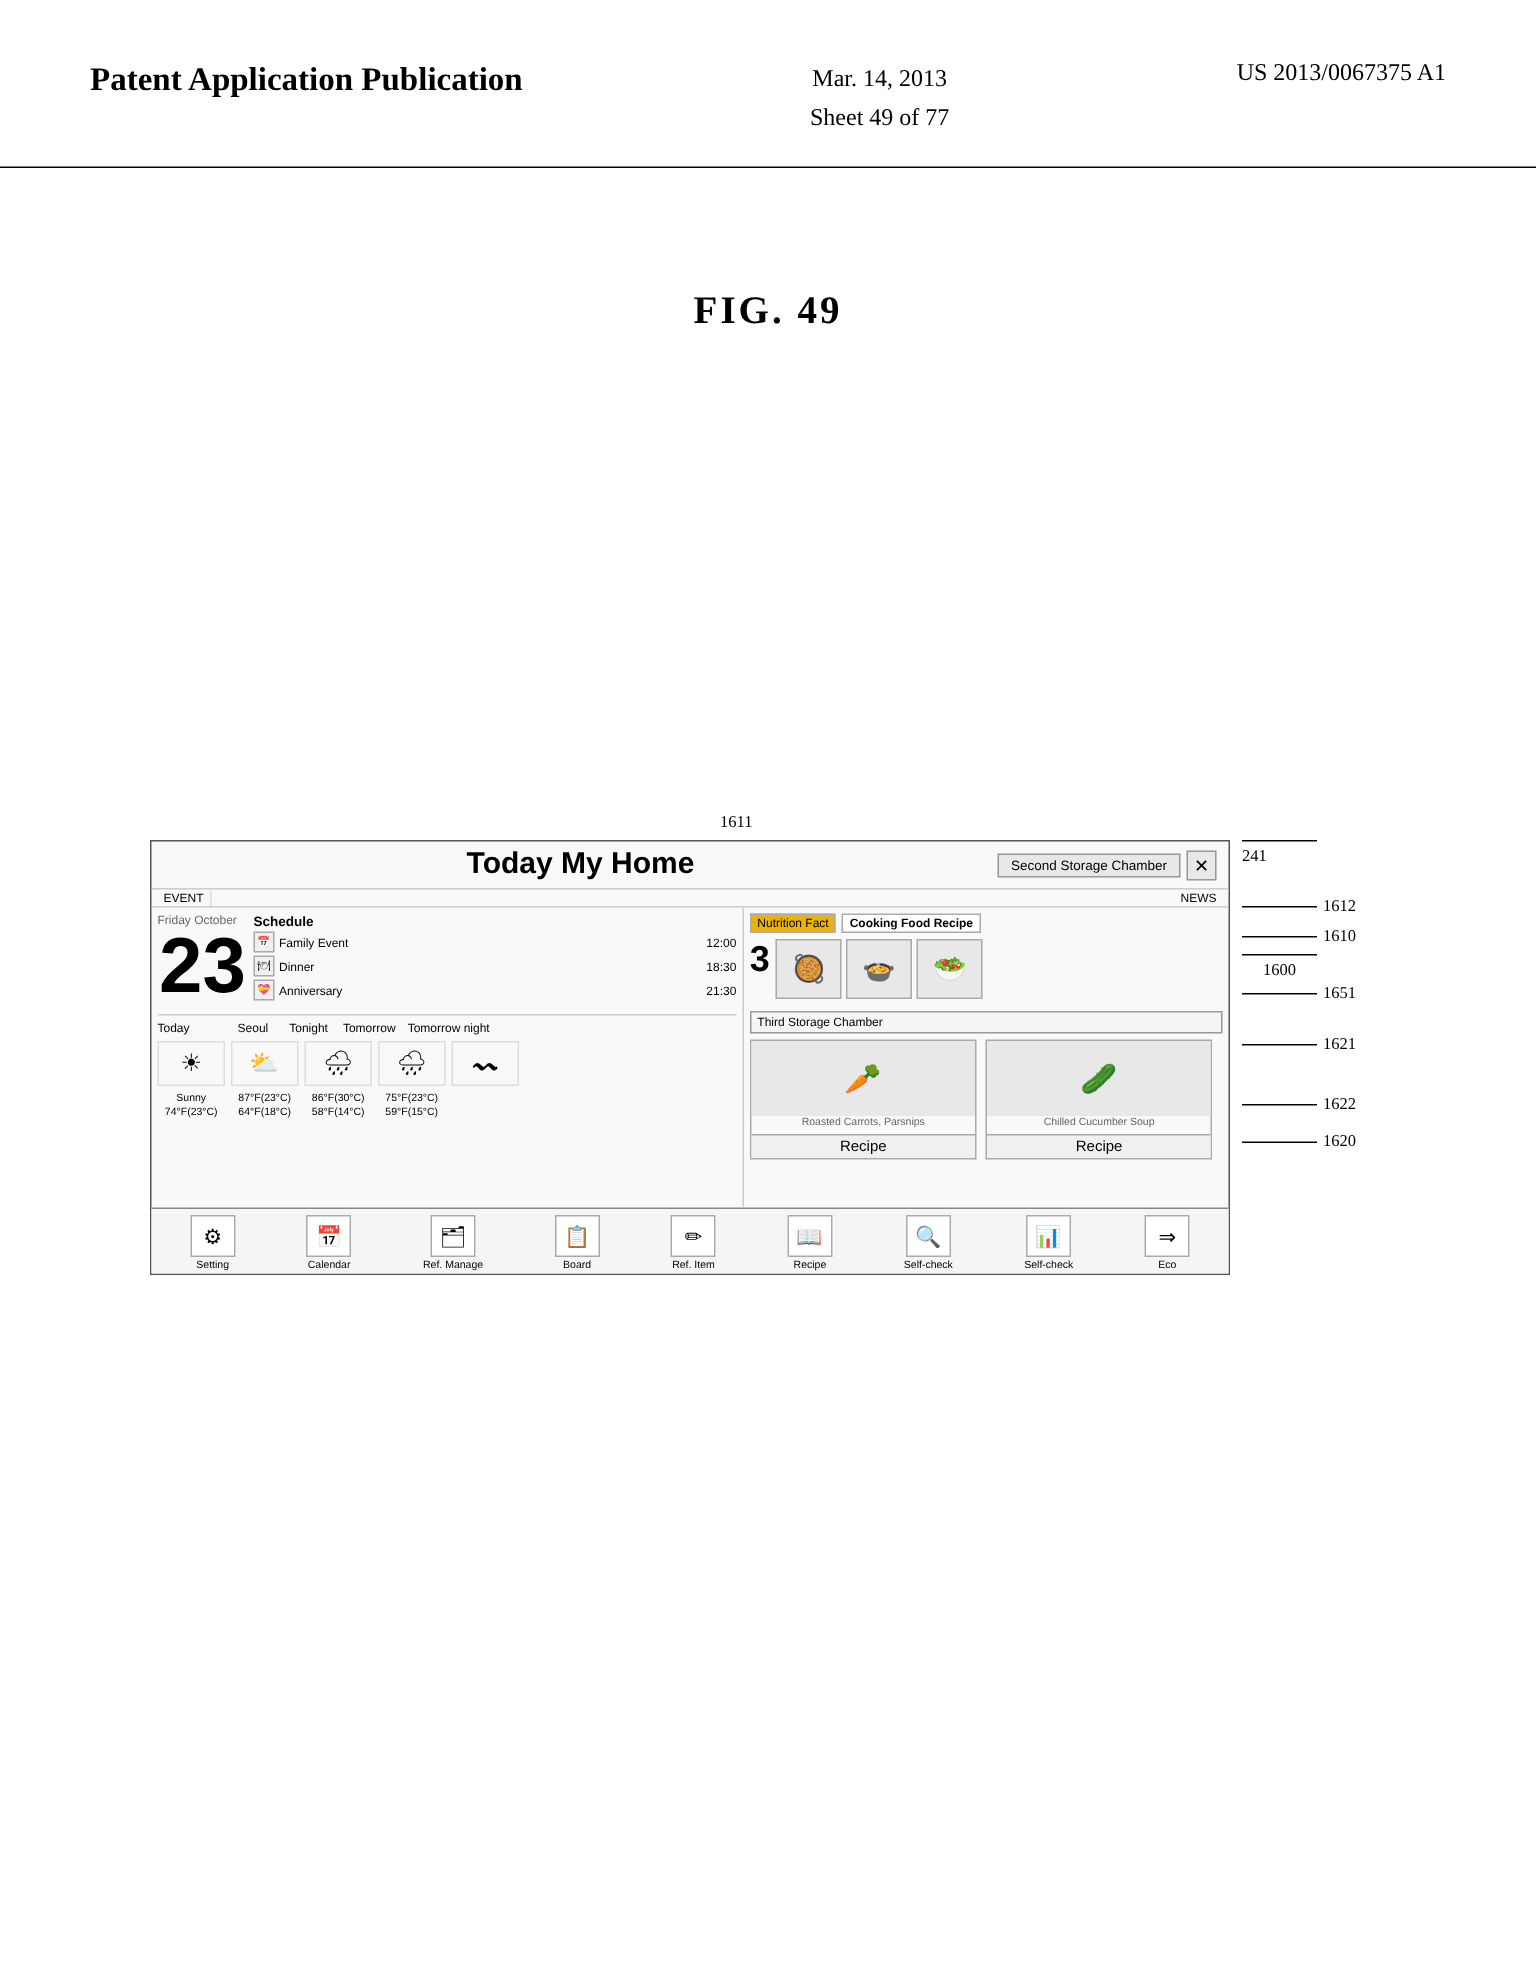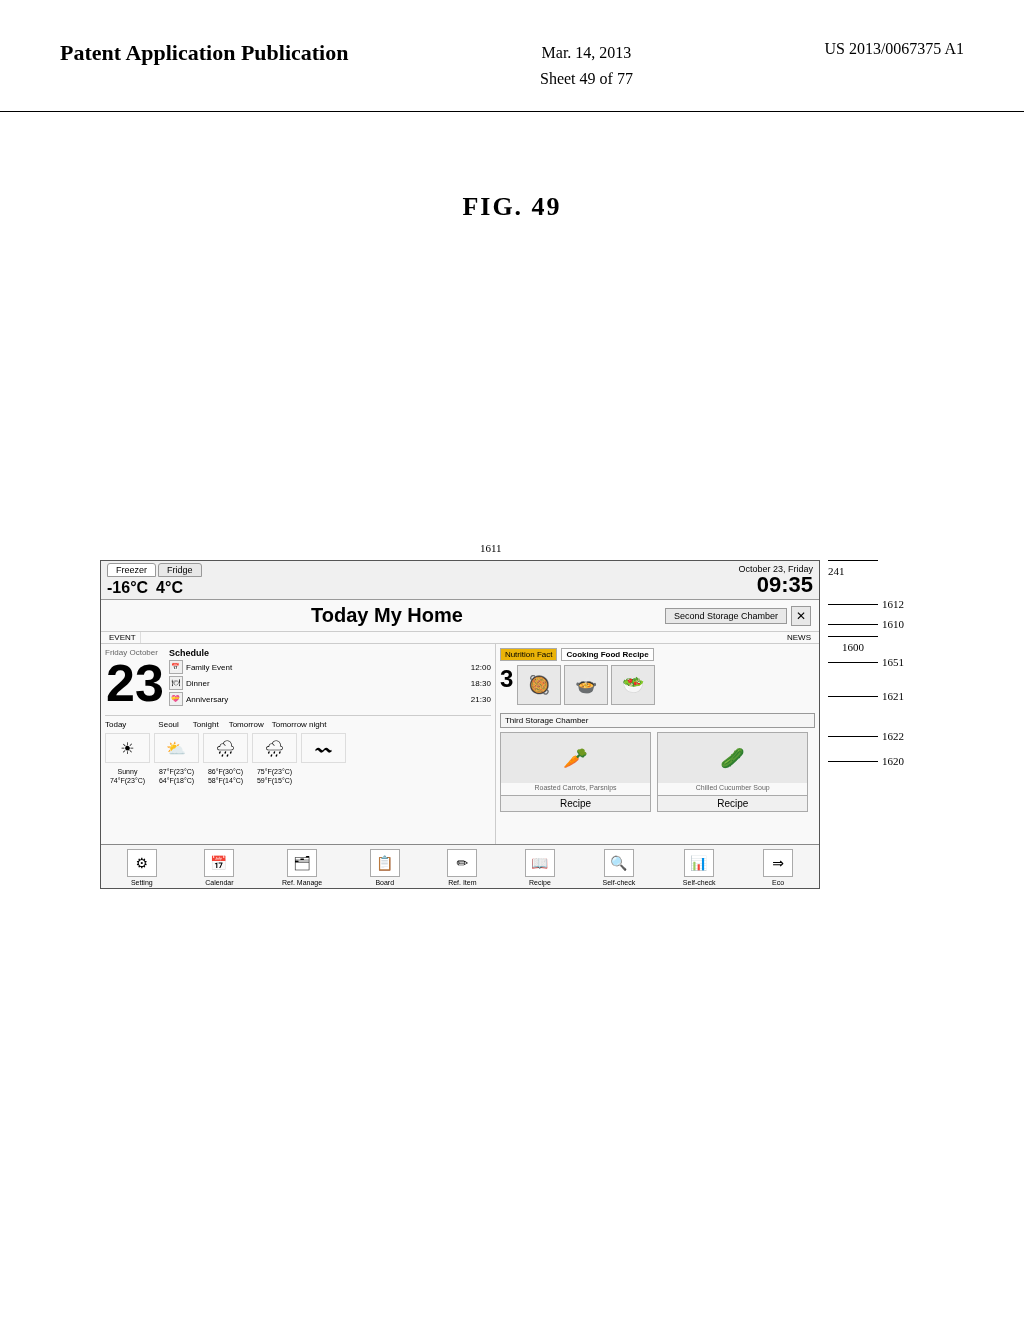--- a/index.html
+++ b/index.html
@@ -378,36 +378,20 @@
 
 <div class="diagram-area">
 
   <div style="position:absolute; top:-18px; left:380px; font-size:11px; font-family:'Times New Roman',serif;text-align:center;">
     <span>1611</span>
   </div>
 
   <div style="display:flex; align-items:flex-start;">
     <div class="fridge-ui">
 
-      <div class="fridge-topbar">
-        <div style="display:flex; flex-direction:column; gap:2px;">
-          <div class="fridge-tabs">
-            <div class="fridge-tab active">Freezer</div>
-            <div class="fridge-tab">Fridge</div>
-          </div>
-          <div class="fridge-temps">
-            <span class="temp-neg">-16°C</span>
-            <span>4°C</span>
-          </div>
-        </div>
-        <div class="fridge-clock-area">
-          <div class="fridge-date-small">October 23, Friday</div>
-          <div class="fridge-clock-big">09:35</div>
-        </div>
-      </div>
 
       <div class="fridge-titlebar">
         <div class="fridge-main-title">Today My Home</div>
         <div class="fridge-storage-btn">Second Storage Chamber</div>
         <div class="fridge-close-btn">✕</div>
       </div>
 
       <div class="fridge-section-labels">
         <div class="fridge-section-label">EVENT</div>
         <div class="fridge-section-label right">NEWS</div>

